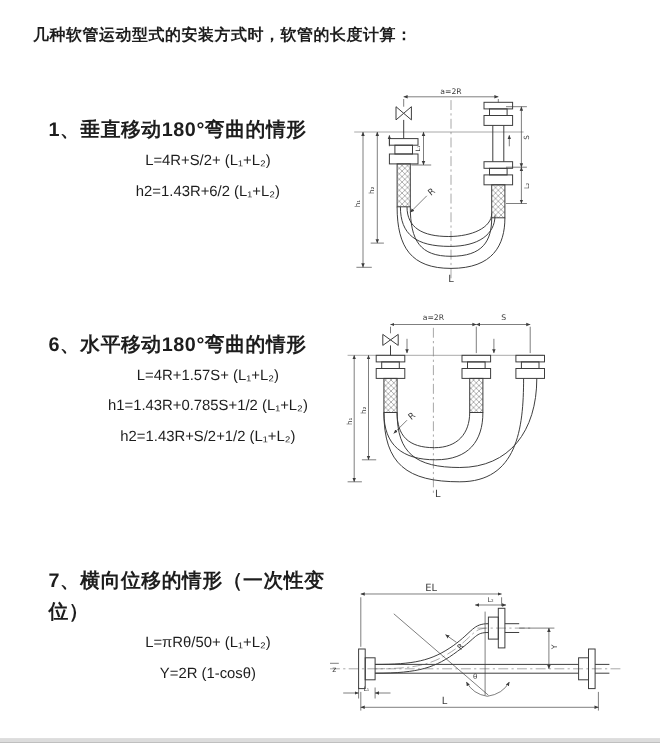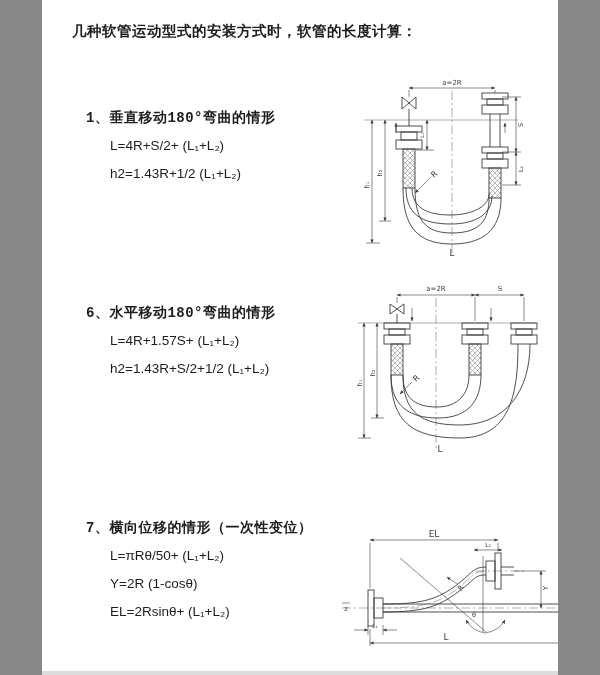--- a/index.html
+++ b/index.html
@@ -1,57 +1,57 @@
 <!DOCTYPE html>
 <html><head>
 <meta charset="utf-8">
 <style>
   * { margin:0; padding:0; box-sizing:border-box; }
   html,body { background:#888; }
   .page {
-    position:relative; width:516px; height:675px; background:#ffffff;
+    position:relative; width:600px; height:675px; background:#ffffff;
     font-family:"Liberation Sans","DejaVu Sans",sans-serif;
     color:#1d1d1d; overflow:hidden; margin:0 auto;
   }
   .doc-title {
     position:absolute; left:30px; top:22px;
     font-size:14.5px; font-weight:bold; letter-spacing:0.5px;
   }
   .section { position:absolute; left:44px; width:266px; }
-  .section-heading { font-size:14px; font-weight:600; line-height:28px; letter-spacing:0.5px;font-family:Liberation Mono, monospace; }
-  .formula { font-size:13.5px; line-height:28px; padding-left:24px; white-space:nowrap; }
+  .section-heading { font-size:18px; font-weight:600; line-height:28px; letter-spacing:0.5px; }
+  .formula { font-size:13.5px; line-height:28px; padding-left:24px; white-space:nowrap;text-align:center; }
   .drawing { position:absolute; }
   .drawing svg { display:block; width:100%; height:100%; }
   svg text { font-family:"DejaVu Sans","Liberation Sans",sans-serif; fill:#3c3c3c; }
   .bottom-edge { position:absolute; left:0; right:0; bottom:0; height:4px; background:#dcdcdc; }
 </style>
 </head>
 <body>
 
 <div class="page">
 
   <div class="doc-title">几种软管运动型式的安装方式时，软管的长度计算：</div>
 
   <div class="section" style="top:104px;">
     <div class="section-heading">1、垂直移动180°弯曲的情形</div>
     <div class="formula">L=4R+S/2+ (L₁+L₂)</div>
-    <div class="formula">h2=1.43R+1/2 (L₁+L₂)</div>
+    <div class="formula">h2=1.43R+6/2 (L₁+L₂)</div>
   </div>
 
   <div class="section" style="top:299px;">
     <div class="section-heading">6、水平移动180°弯曲的情形</div>
     <div class="formula">L=4R+1.57S+ (L₁+L₂)</div>
+    <div class="formula">h1=1.43R+0.785S+1/2 (L₁+L₂)</div>
     <div class="formula">h2=1.43R+S/2+1/2 (L₁+L₂)</div>
   </div>
 
   <div class="section" style="top:514px;">
     <div class="section-heading">7、横向位移的情形（一次性变位）</div>
     <div class="formula">L=πRθ/50+ (L₁+L₂)</div>
     <div class="formula">Y=2R (1-cosθ)</div>
-    <div class="formula">EL=2Rsinθ+ (L₁+L₂)</div>
   </div>
 
   <div class="drawing" style="left:308px; top:73px; width:280px; height:185px;">
     <svg viewBox="0 0 280 185">
       <defs>
         <marker id="m1" viewBox="0 0 10 10" refX="8.5" refY="5" markerWidth="7" markerHeight="7" orient="auto-start-reverse">
           <path d="M0,1.2 L9,5 L0,8.8 Z" fill="#3c3c3c"></path>
         </marker>
         <pattern id="ha1" width="5" height="5" patternUnits="userSpaceOnUse">
           <path d="M0,5 L5,0 M0,0 L5,5" stroke="#8a8a8a" stroke-width="0.6" fill="none"></path>

